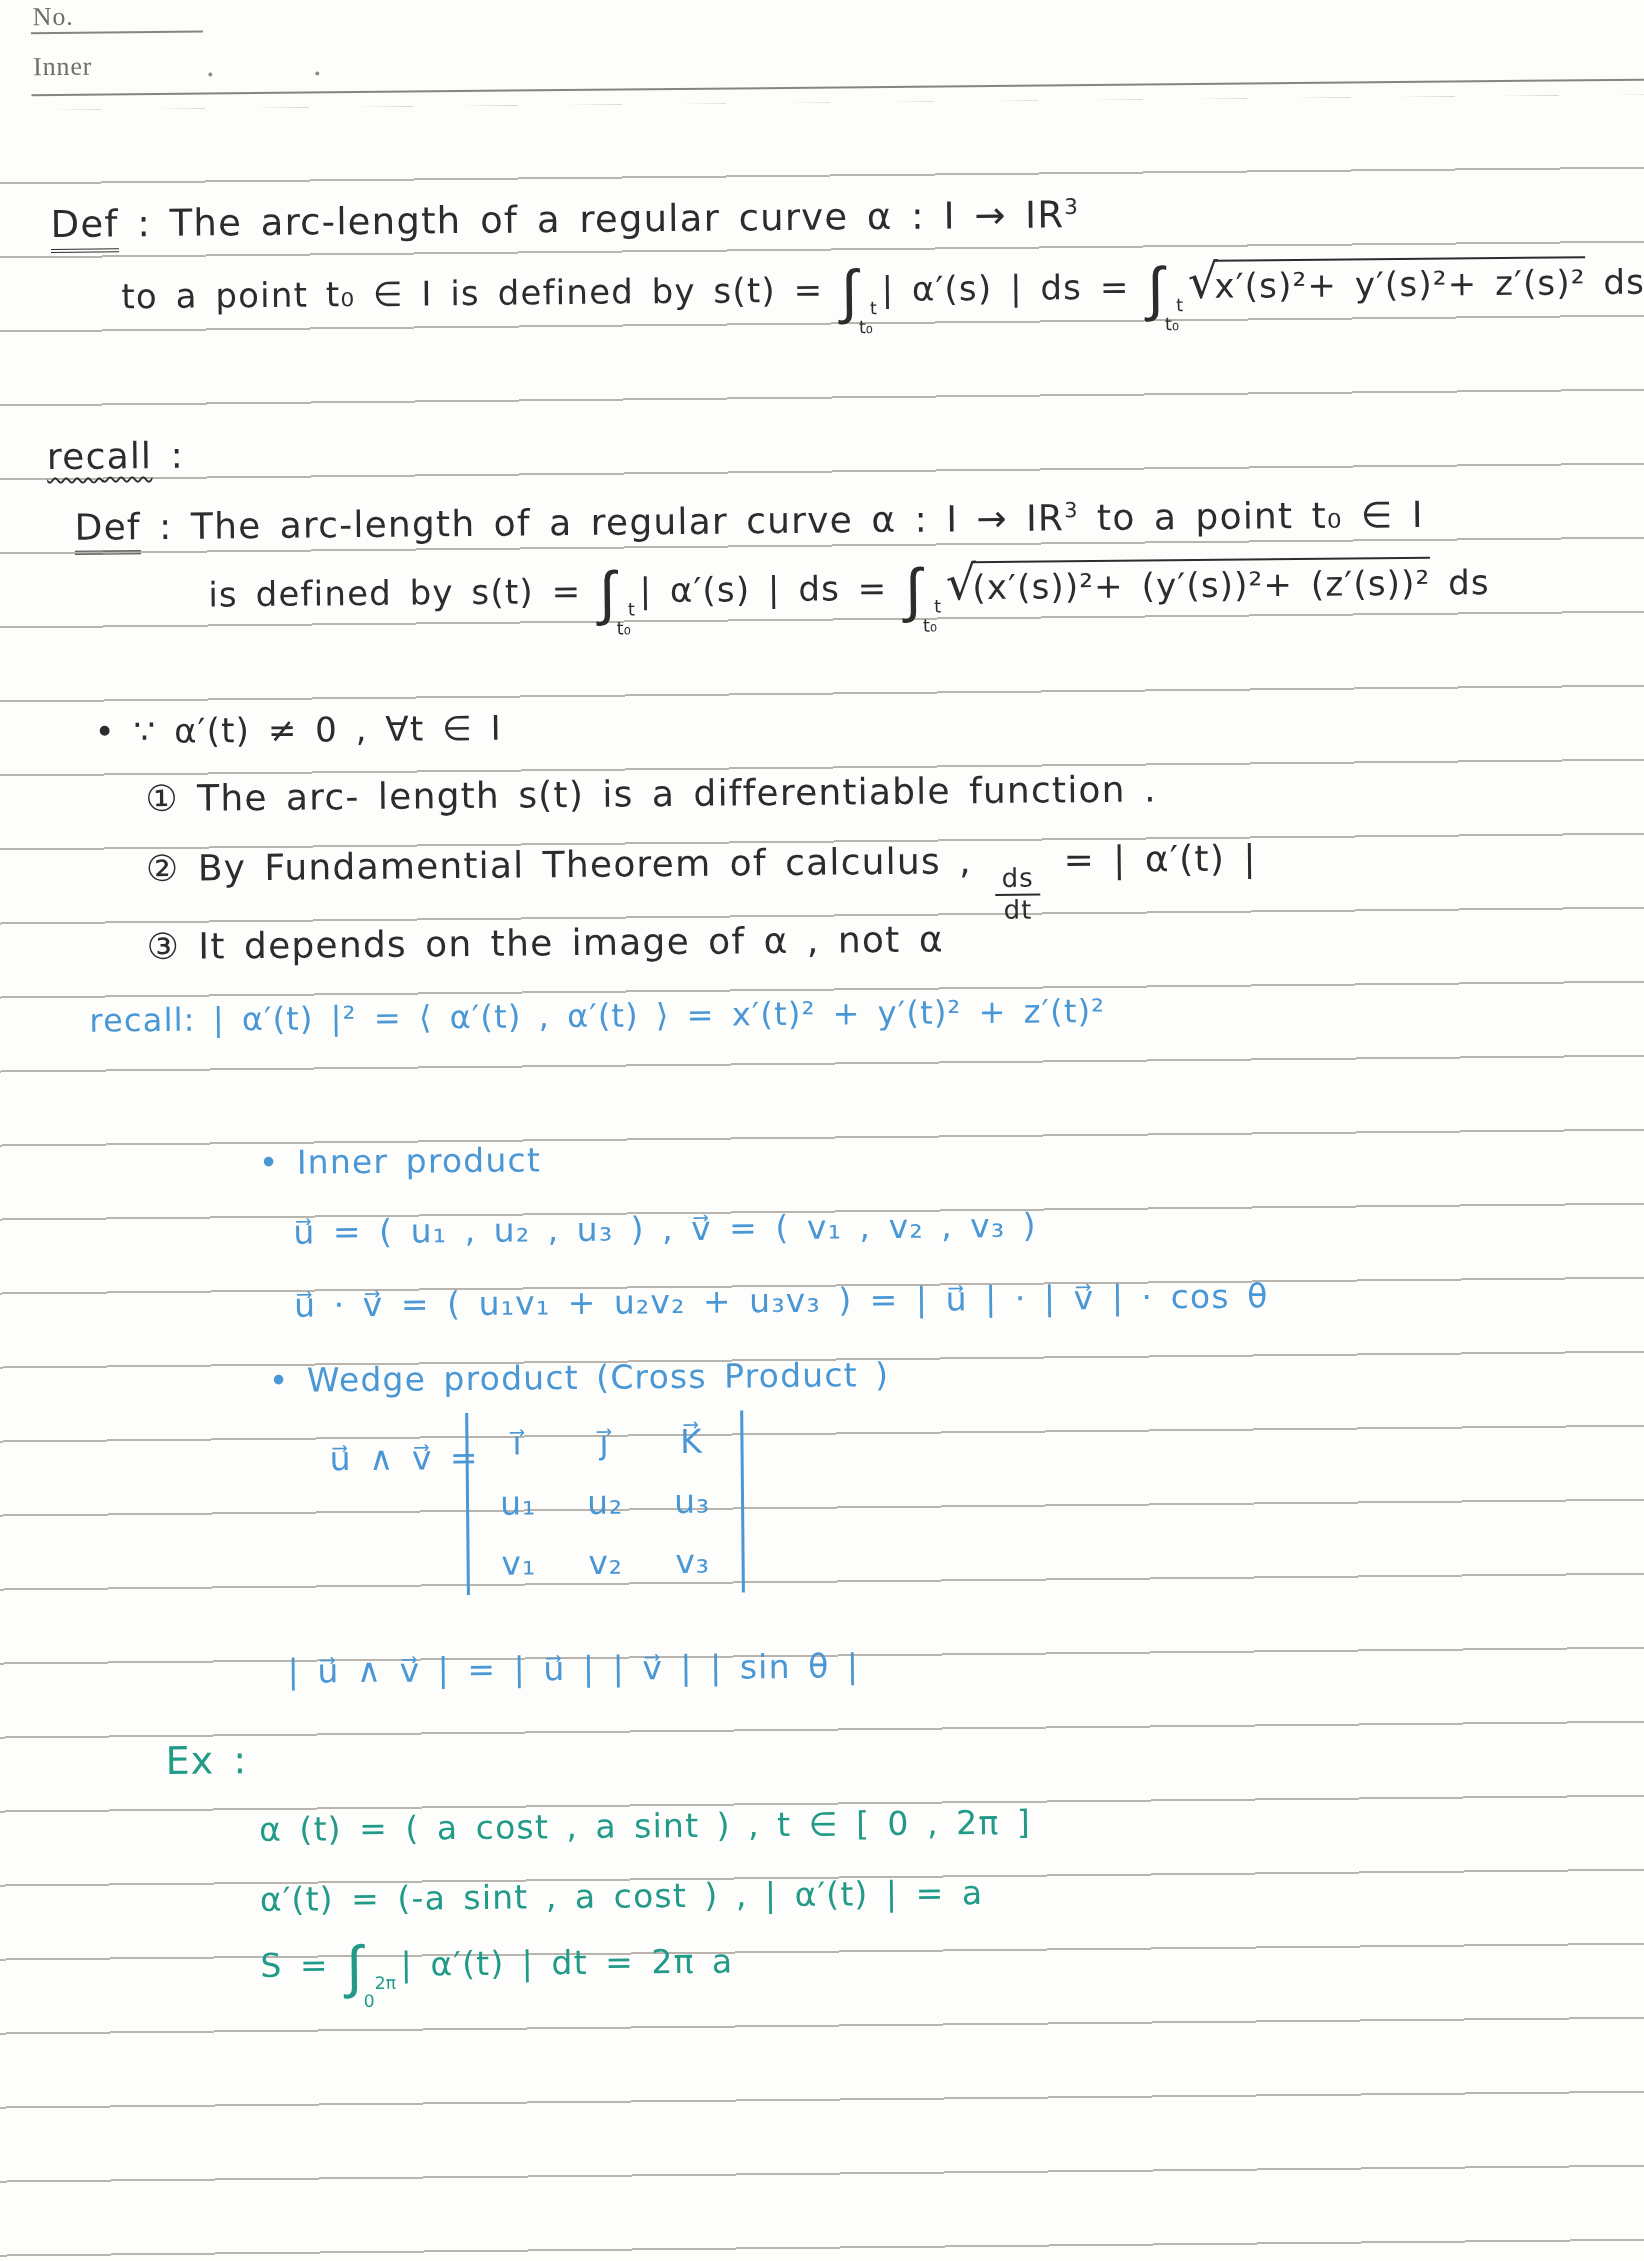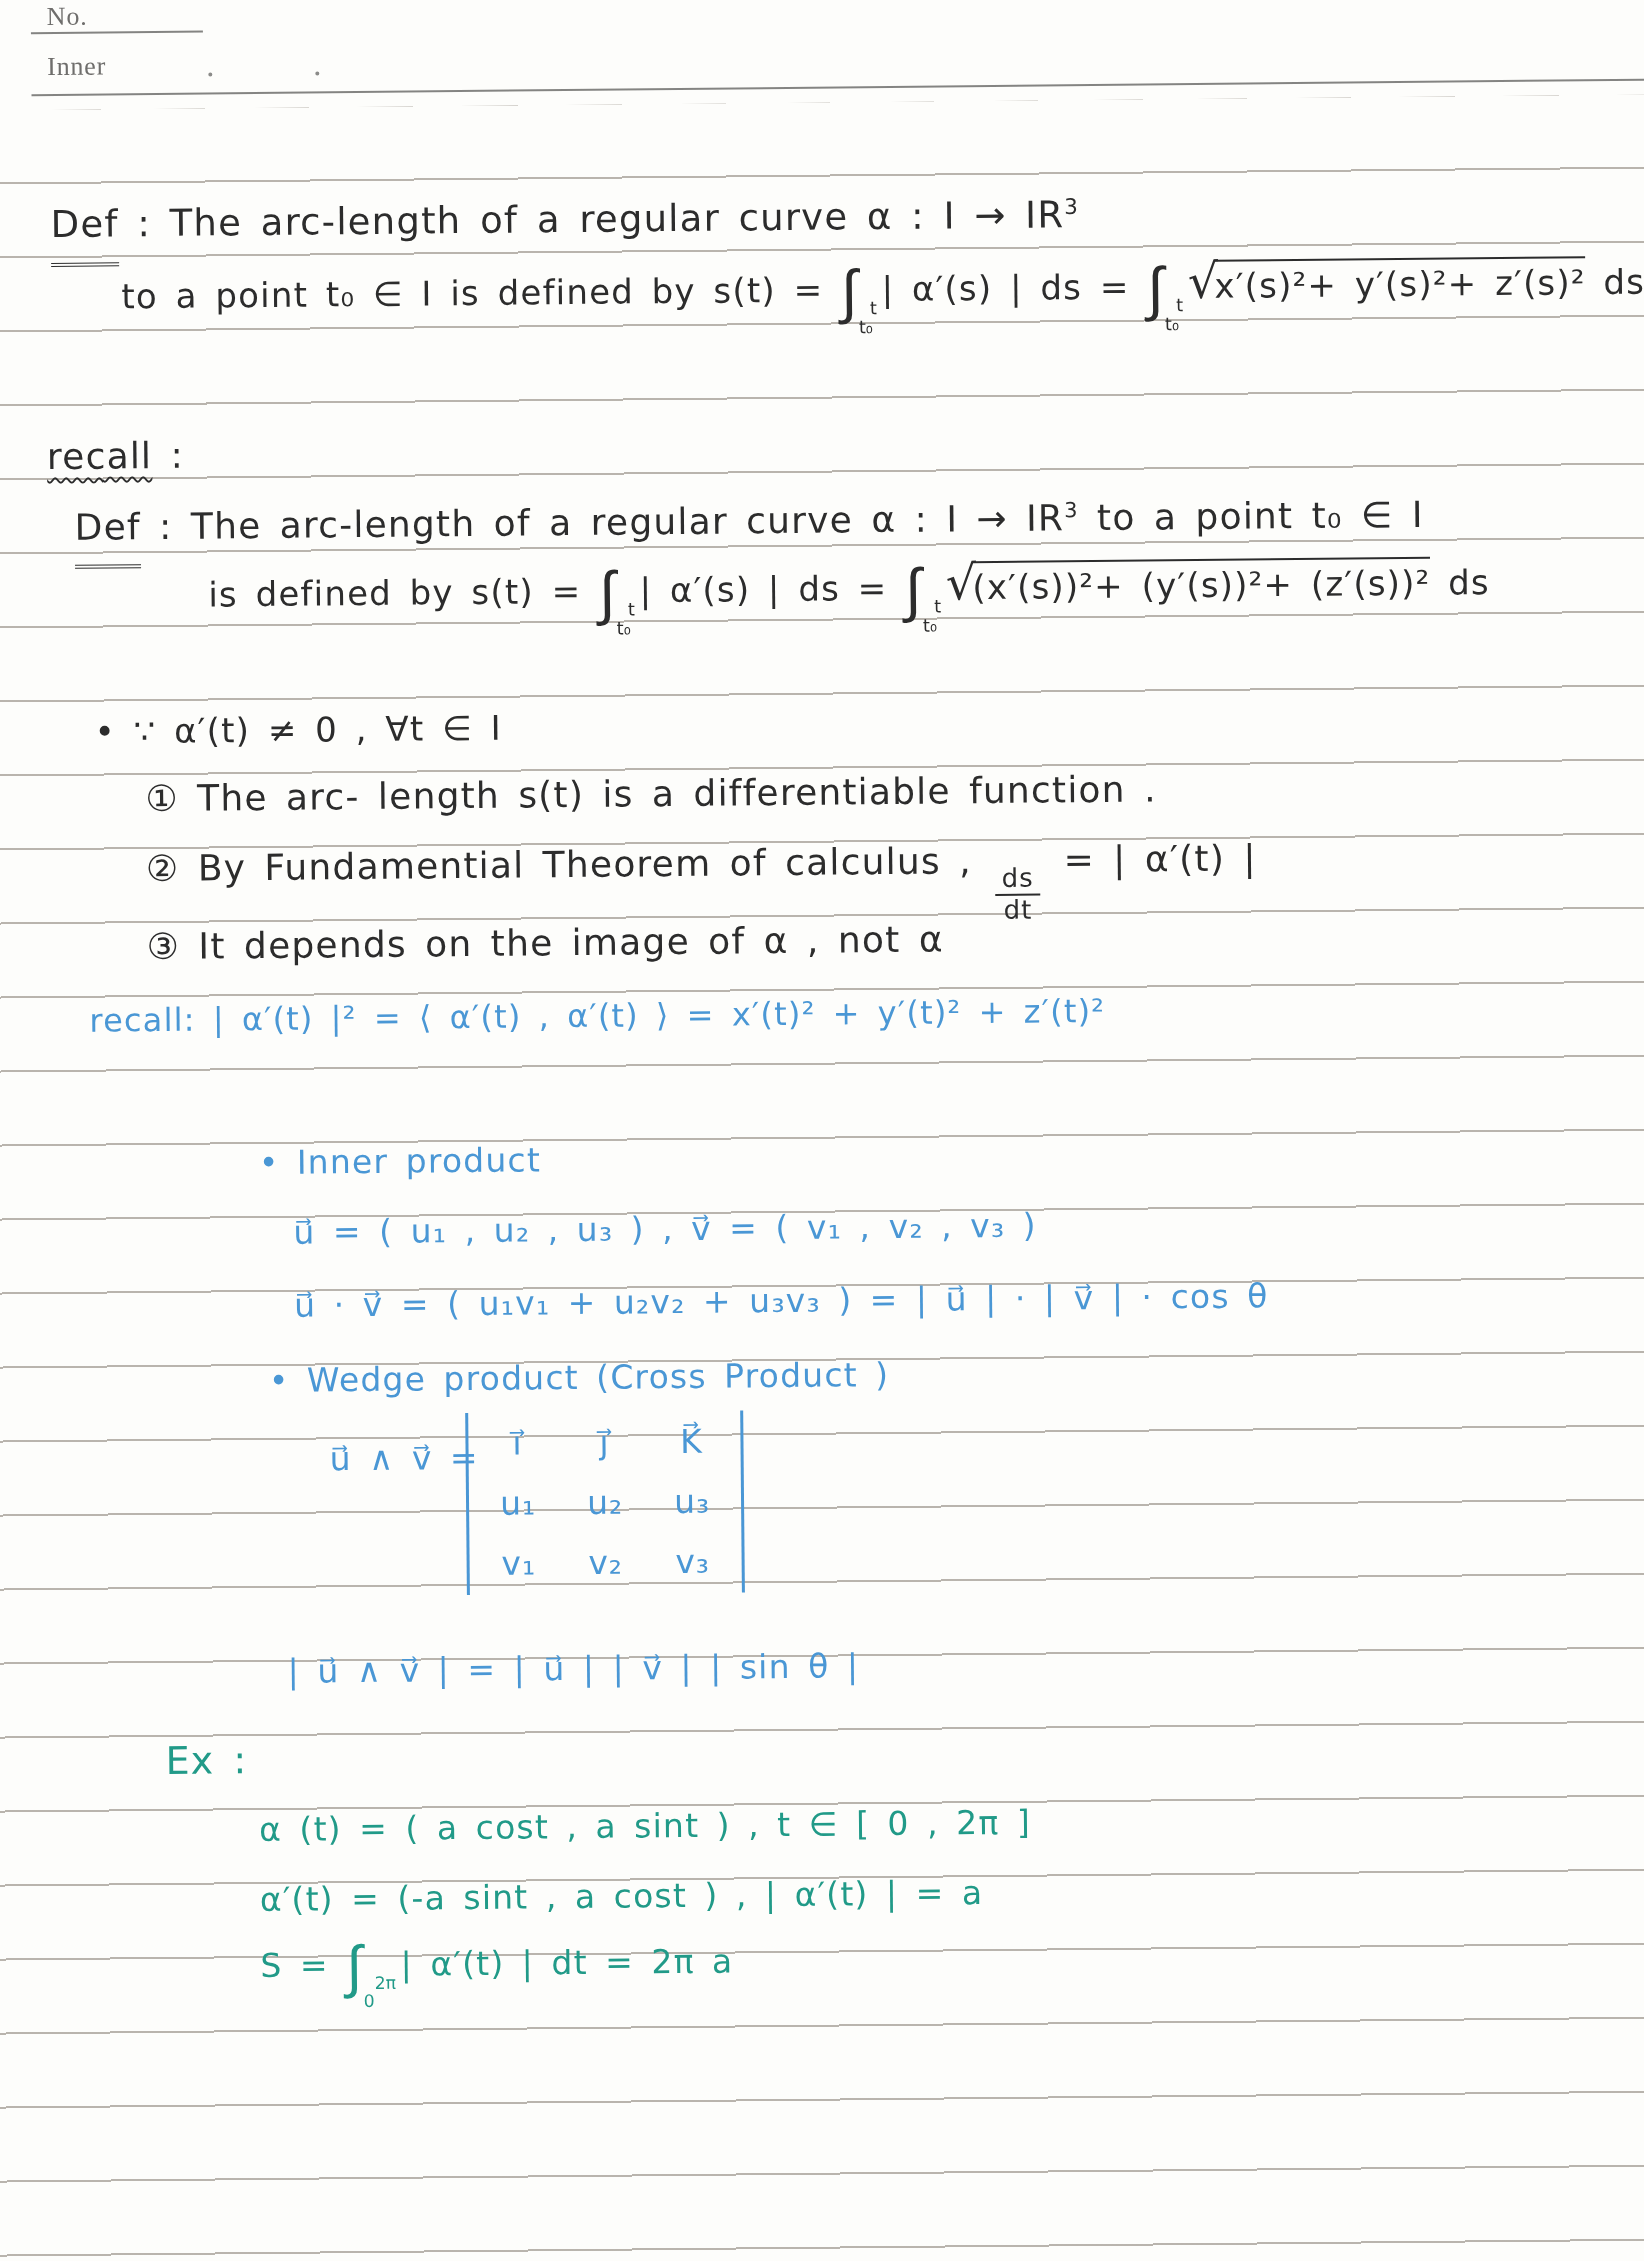--- a/index.html
+++ b/index.html
@@ -17,31 +17,31 @@
   .rules{
     position:absolute; left:-73px; top:110px; width:1901px; height:2168px;
     background:repeating-linear-gradient(
       to bottom,
       transparent 0px, transparent 72px,
       var(--rule-color) 72px, var(--rule-color) 74px);
     opacity:.8;
   }
   .hdr-label{
     position:absolute; color:var(--hdr-color);
-    font-family:"Liberation Serif", serif; font-size:26px; letter-spacing:0.8px;margin-left:14px;
+    font-family:"Liberation Serif", serif; font-size:26px; letter-spacing:0.8px;
   }
   .hdr-rule{ position:absolute; background:var(--hdr-color); height:2px; opacity:.85;}
   .dot{ position:absolute; width:4px; height:4px; border-radius:50%; background:#8b8b89;}
   
   .hw{
     position:absolute; white-space:nowrap;
     letter-spacing:1.2px; word-spacing:5.7px; line-height:1.22;
   }
   .black{color:var(--ink-black);} .blue{color:var(--ink-blue);} .green{color:var(--ink-green);}
-  .dul{border-bottom:4.9px double currentColor; padding-bottom:17px;}
+  .dul{border-bottom:4.9px double currentColor; padding-bottom:3px;}
   .wavy{text-decoration:underline; text-decoration-style:wavy;
         text-decoration-thickness:2.4px; text-underline-offset:8px;}
   .sup{font-size:58%; vertical-align:super;}
   .int{font-size:175%; line-height:0; vertical-align:-0.18em; font-weight:300;}
   .rad{font-size:140%; line-height:0; margin-right:-4.9px;}
   .ov{border-top:2.8px solid currentColor; padding-top:4px;}
   .lim{display:inline-flex; flex-direction:column; align-items:flex-start;
        font-size:52%; line-height:1.05; vertical-align:-0.75em;
        margin-right:4.9px; letter-spacing:0;}
   .lim .t{margin-left:11.3px;}

